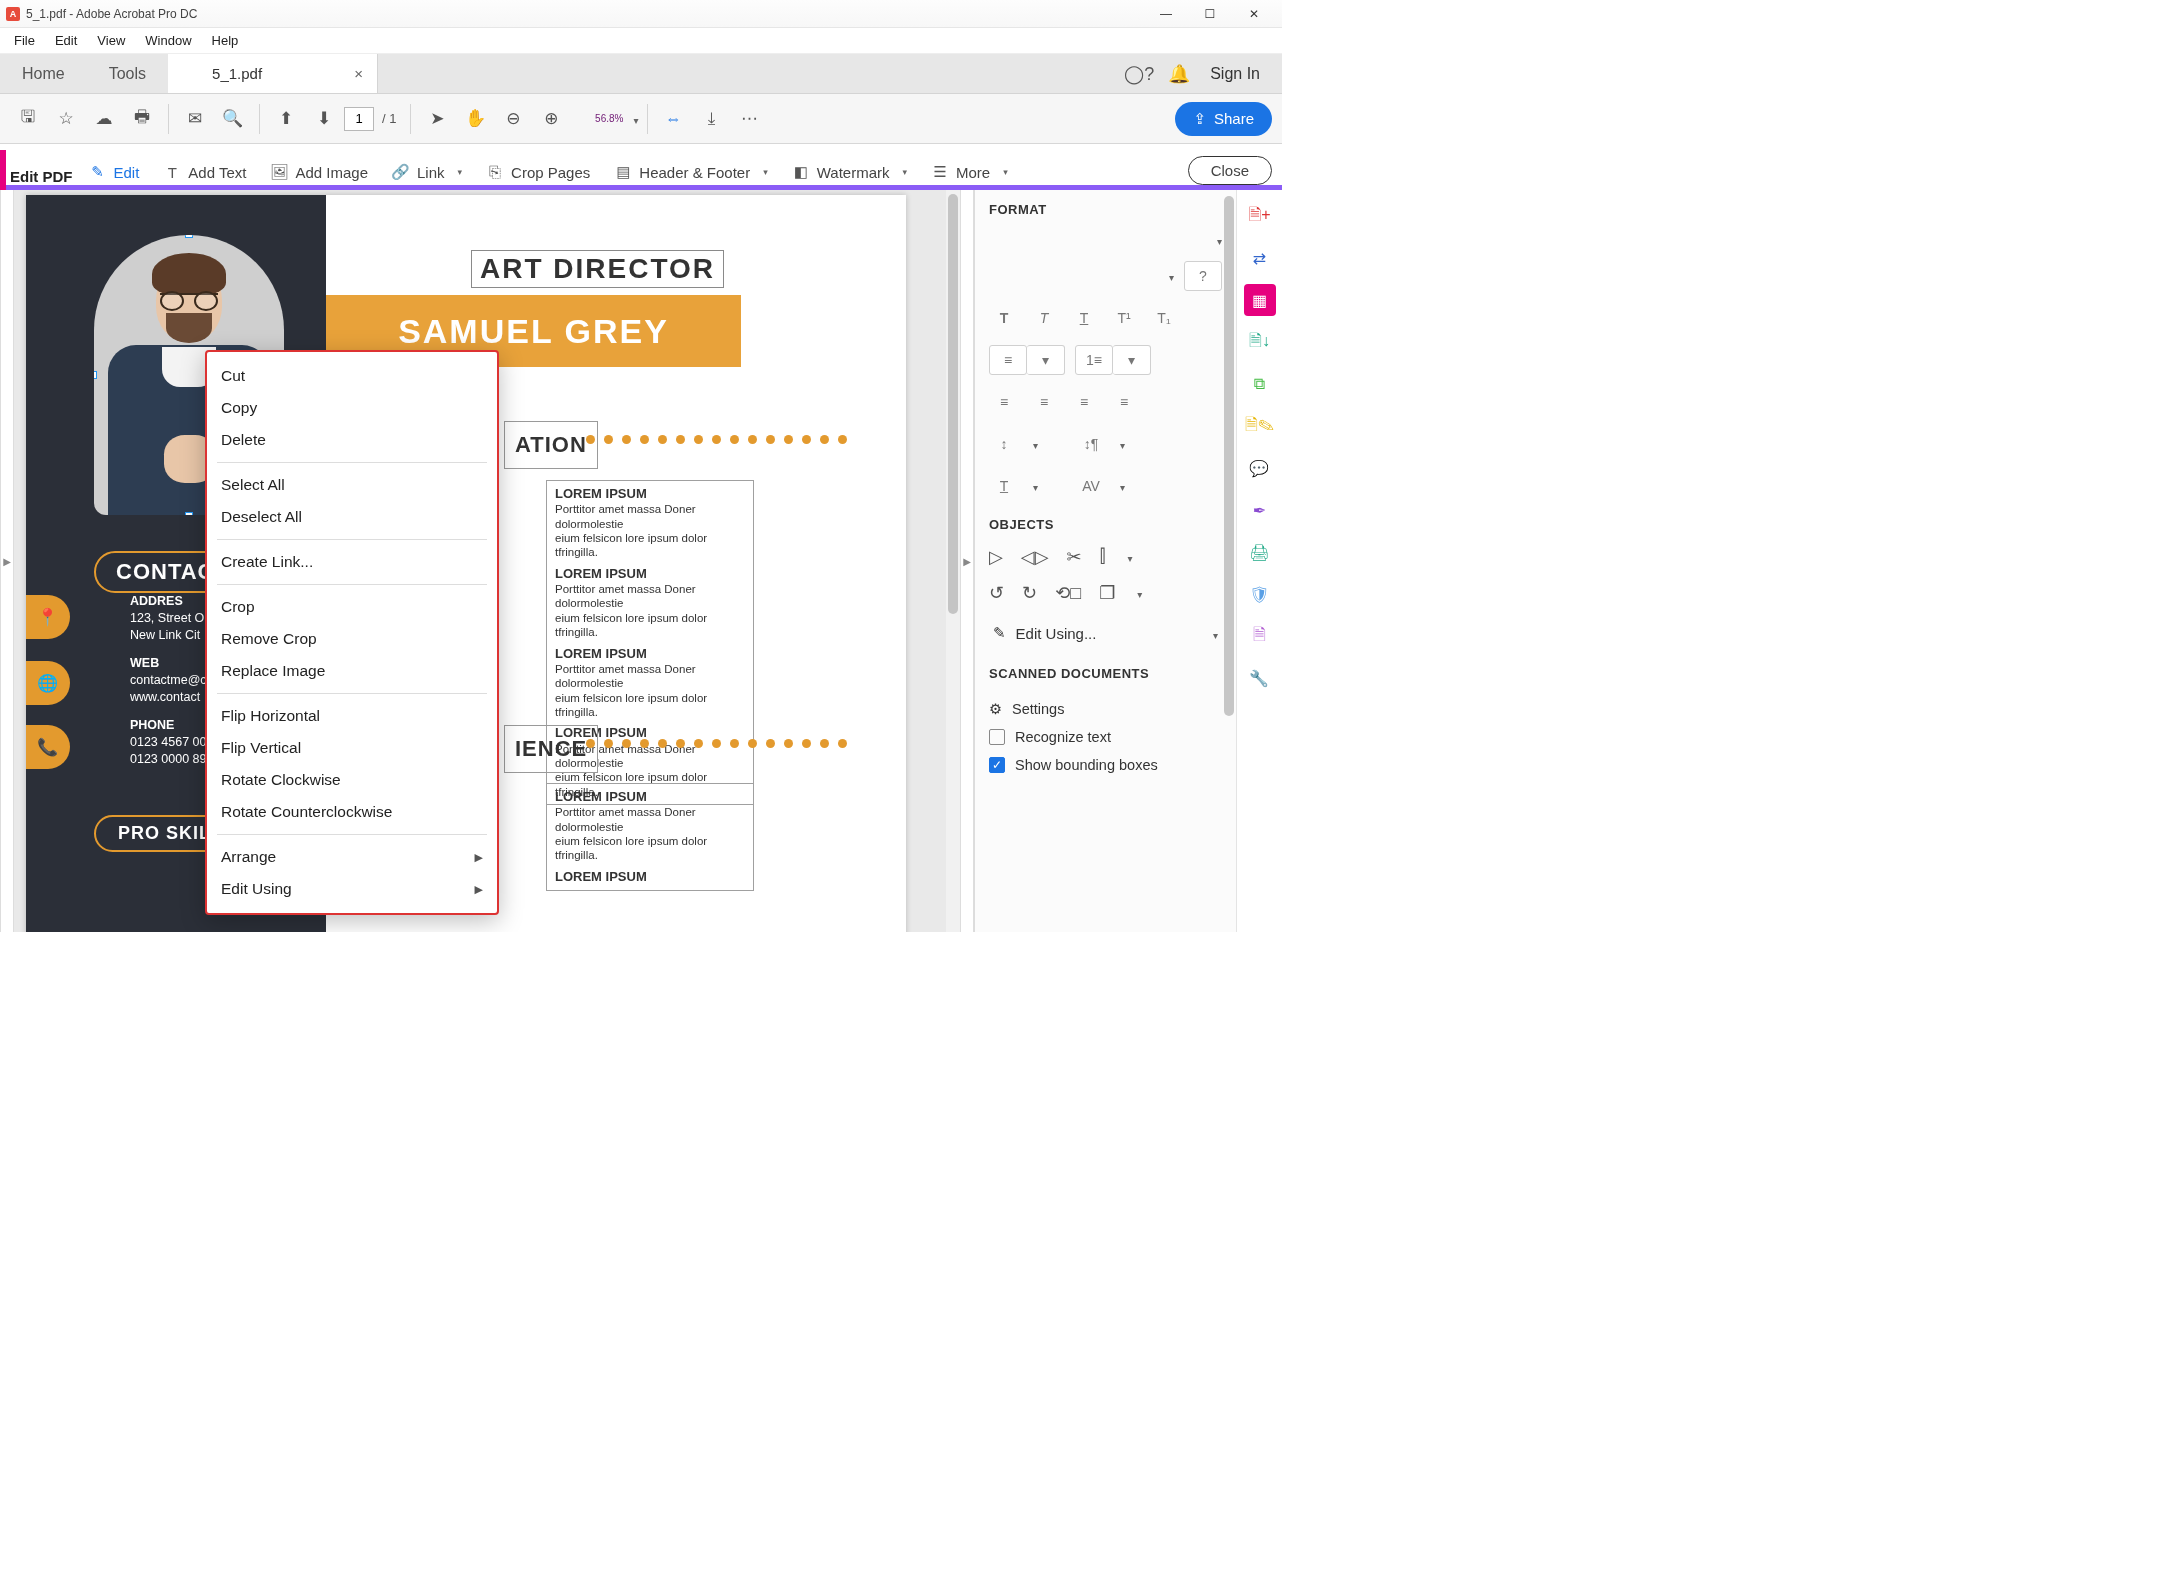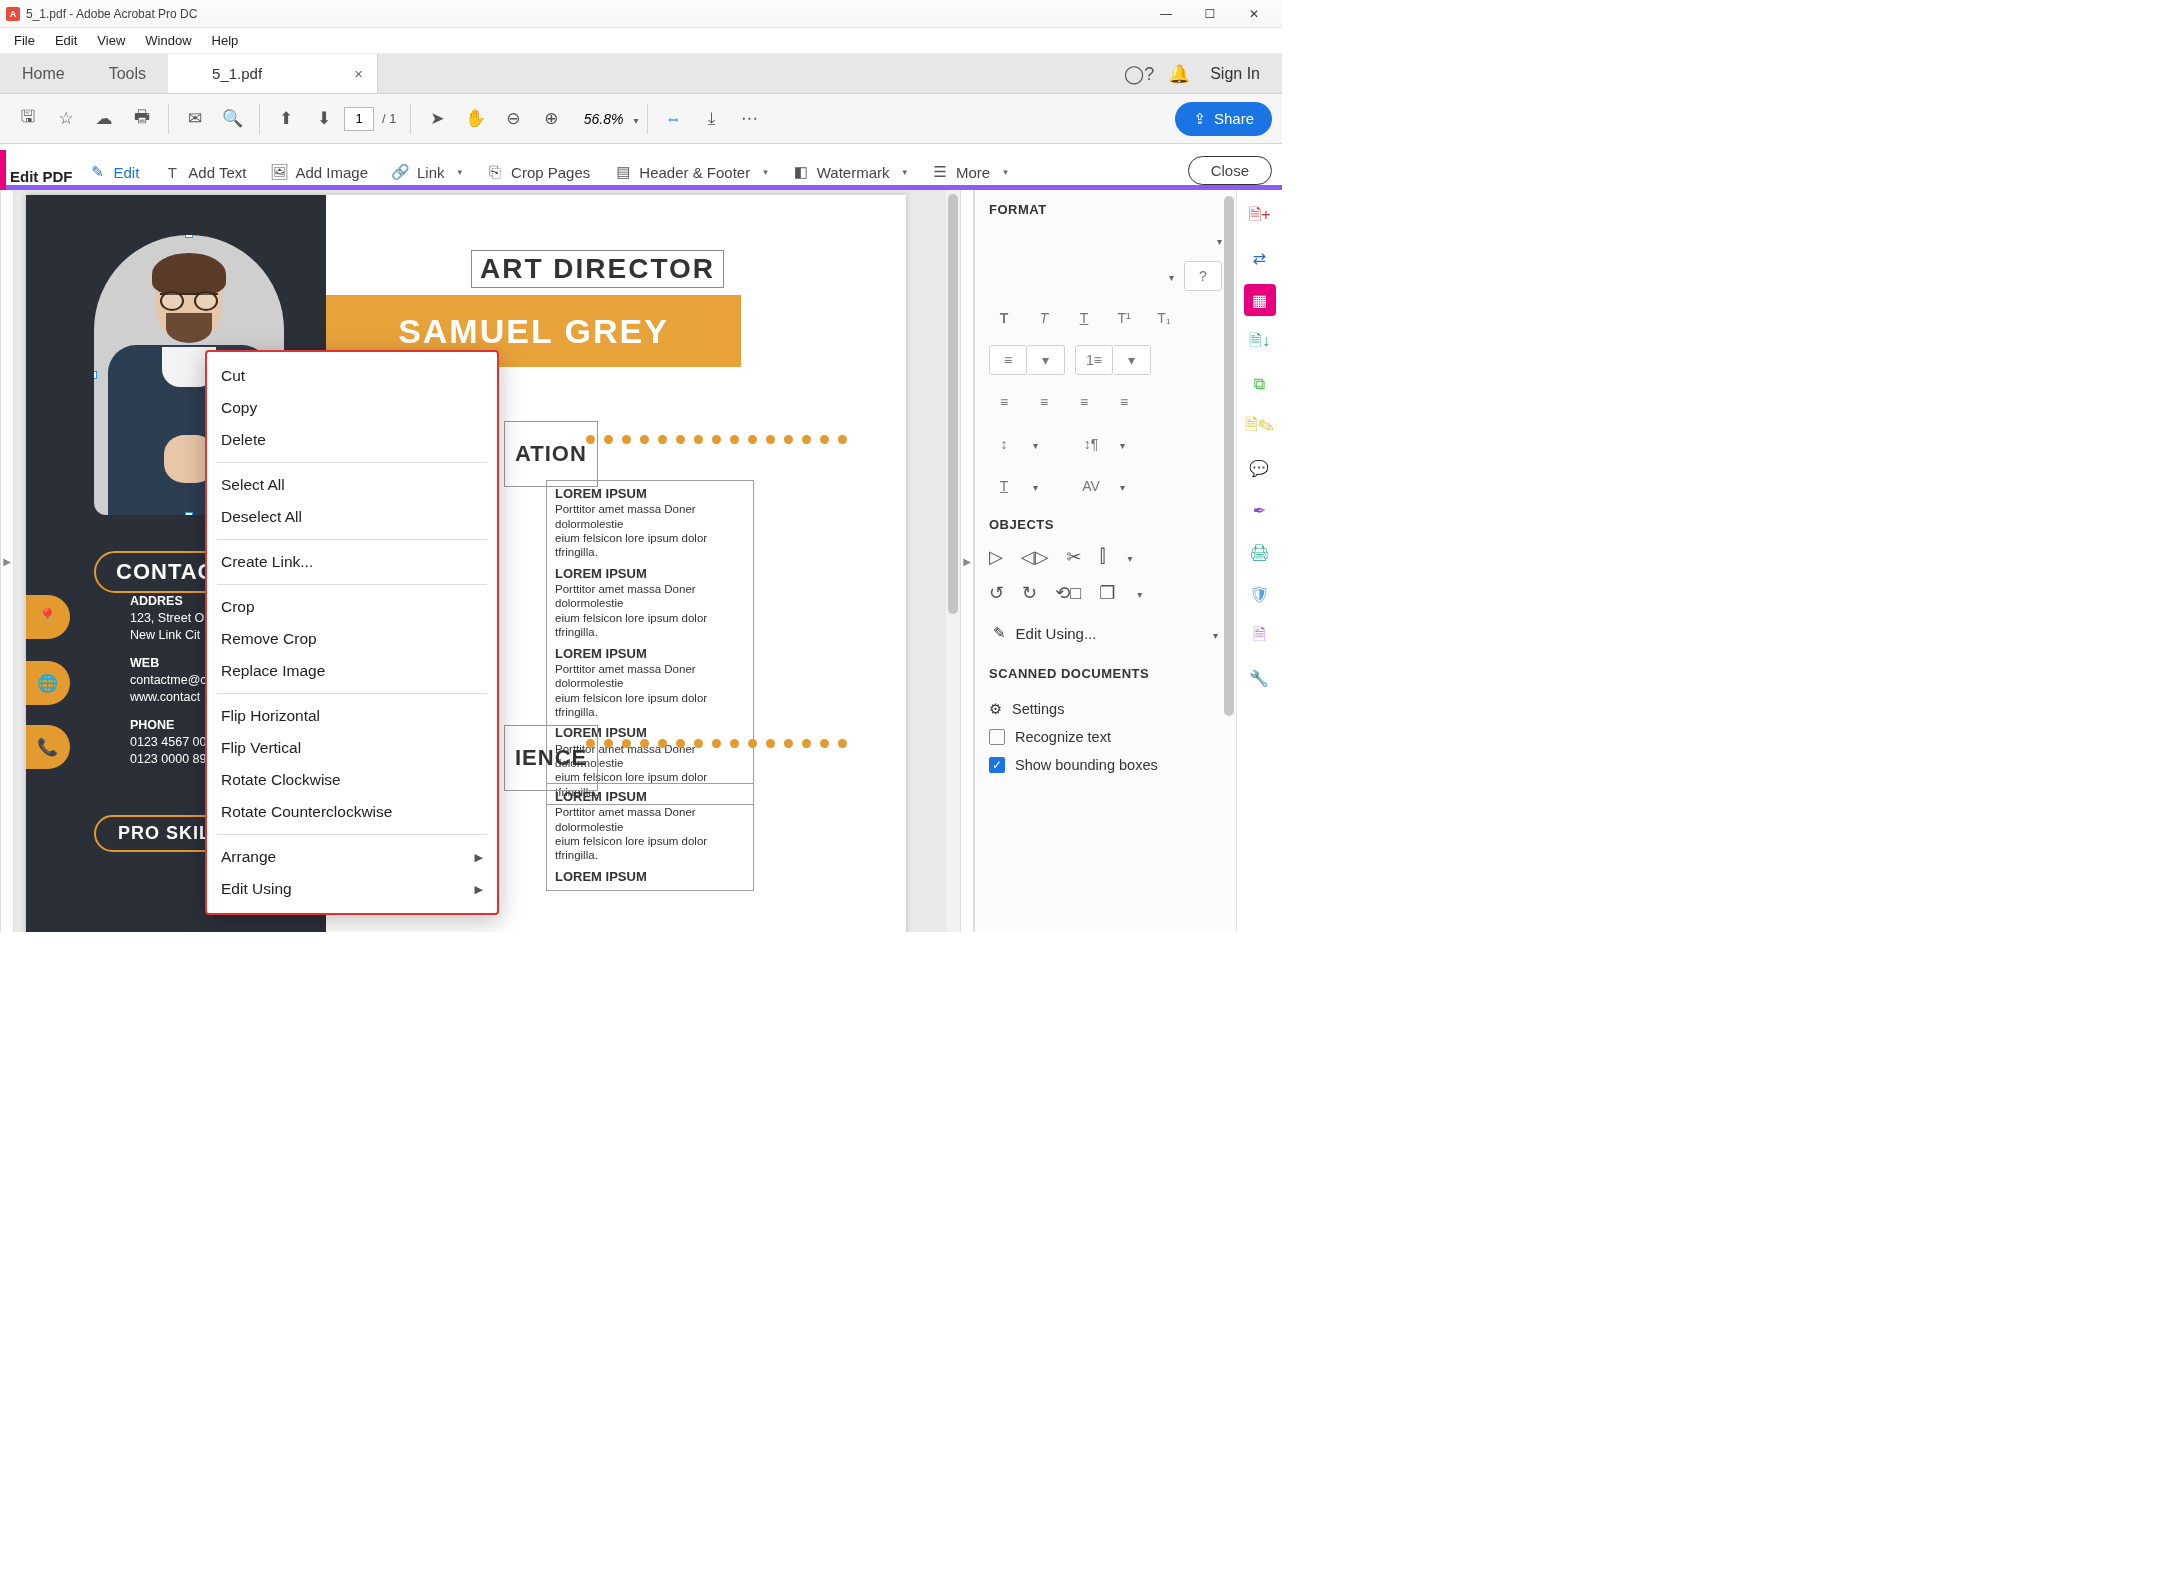--- a/index.html
+++ b/index.html
@@ -23,21 +23,21 @@
 .tabsbar .right { margin-left:auto; display:flex; align-items:center; gap:6px; padding-right:14px; }
 .tabsbar .iconbtn { width:34px; height:34px; display:flex; align-items:center; justify-content:center; color:#555; font-size:18px; border-radius:4px; }
 .tabsbar .signin { font-size:16px; color:#333; padding:0 8px; }
 
 
 .toolbar { height: 50px; background:#f6f6f6; border-bottom:1px solid #d7d7d7; display:flex; align-items:center; padding:0 10px; gap:2px; }
 .toolbar .tbtn { width:36px; height:36px; display:flex; align-items:center; justify-content:center; color:#555; font-size:17px; border-radius:4px; }
 .toolbar .sep { width:1px; height:30px; background:#d4d4d4; margin:0 6px; }
 .toolbar .pagebox { width:30px; height:24px; border:1px solid #b8b8b8; background:#fff; font-size:13px; text-align:center; }
 .toolbar .pagetotal { font-size:13px; color:#555; padding:0 6px; }
-.toolbar .zoomval { font-size:14px; color:#000000; padding:0 4px; min-width:56px; text-align:right;font-style:italic; }
+.toolbar .zoomval { font-size:10px; color:#701a75; padding:0 4px; min-width:56px; text-align:right; }
 .toolbar .share { margin-left:auto; background:#1b74e4; color:#fff; border-radius:18px; height:34px; padding:0 18px; display:flex; align-items:center; gap:8px; font-size:15px; }
 
 
 .editbar { height: 46px; display:flex; align-items:flex-end; padding:0 10px; gap:8px; border-bottom:5px solid #8b5cf6; font-size:15px; color:#444; }
 .editbar .edit-lbl { font-weight:600; color:#222; }
 .editbar .ebtn { display:flex; align-items:center; gap:7px; padding:4px 8px; border-radius:4px; }
 .editbar .ebtn.active { color:#1b74e4; }
 .editbar .close-btn { margin-left:auto; border:1.5px solid #333; border-radius:22px; padding:5px 22px; font-size:15px; }
 .editbar .ico { width:18px; height:18px; display:inline-flex; align-items:center; justify-content:center; color:#555; }
 .editbar .caret::after{content:"▾"; font-size:9px; margin-left:6px; color:#666;}
@@ -63,21 +63,21 @@
 .contact-pill h3 { font-size:22px; font-weight:700; letter-spacing:1px; color:#fff; }
 .info-block { position:absolute; left:104px; font-size:12.5px; color:#fff; line-height:1.35; }
 .info-block .lbl { font-weight:700; font-size:12.5px; }
 .info-icon { position:absolute; width:44px; height:44px; background:#e39a2e; border-radius:0 22px 22px 0; display:flex; align-items:center; justify-content:center; color:#fff; font-size:17px; }
 .skills-pill { position:absolute; left:68px; top:620px; border:2px solid #e39a2e; border-radius:24px; padding:6px 22px; }
 .skills-pill h3 { font-size:18px; font-weight:700; letter-spacing:1px; color:#fff; }
 
 .job-title-box { position:absolute; left:445px; top:55px; border:1px solid #8a8a8a; padding:2px 8px; font-size:28px; font-weight:600; letter-spacing:2px; color:#333; }
 .name-band { position:absolute; left:300px; top:100px; width:415px; height:72px; background:#e8a23a; display:flex; align-items:center; justify-content:center; }
 .name-band span { font-size:34px; font-weight:600; letter-spacing:2px; color:#fff; }
-.section-title { position:absolute; border:1px solid #9a9a9a; padding:19px 10px; font-size:22px; font-weight:700; letter-spacing:1px; color:#333; left:380px; }
+.section-title { position:absolute; border:1px solid #9a9a9a; padding:10px 10px; font-size:22px; font-weight:700; letter-spacing:1px; color:#333; left:380px; }
 .dots { position:absolute; left:560px; height:8px; display:flex; gap:9px; }
 .dots span { width:9px;height:9px;background:#e39a2e;border-radius:50%; display:block; }
 .entry-box { position:absolute; border:1px solid #a0a0a0; padding:5px 8px; font-size:11.5px; color:#333; width:208px; line-height:1.25; left:500px;margin-left:20px; }
 .entry-box .eh { font-weight:600; font-size:13px; }
 
 
 .vscroll { position:absolute; right:0; top:0; bottom:0; width:14px; background:#f1f1f1; }
 .vscroll .thumb { position:absolute; left:2px; right:2px; top:4px; height:420px; background:#c4c4c4; border-radius:5px; }
 
 

